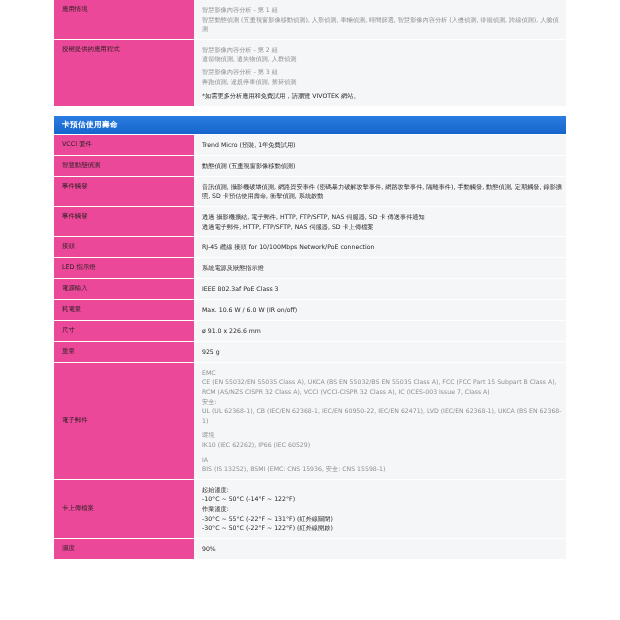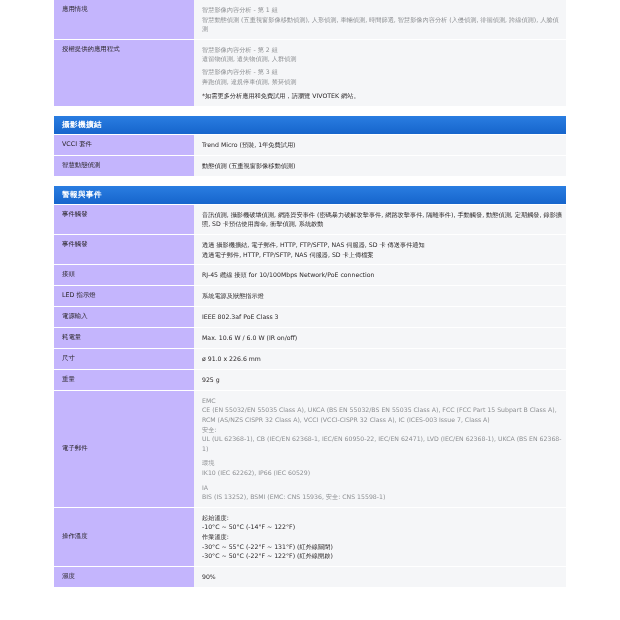--- a/index.html
+++ b/index.html
@@ -33,21 +33,21 @@
 
   td {
     vertical-align: top;
     padding: 5px 4px 5px 6px;
     font-size: 6.2px;
     line-height: 1.55;
     color: #231f20;
     border-bottom: 1px solid #ffffff;
   }
   td.label {
-    background: #c4b5fd;
+    background: #ec4899;
     color: #231f20;
     font-size: 6.4px;
     padding-left: 8px;
   }
   td.value {
     background: #f5f6f8;
     color: #231f20;
     font-size: 6.2px;
     padding-left: 8px;
   }
@@ -101,39 +101,38 @@
           <div class="sub">遺留物偵測, 遺失物偵測, 人群偵測</div>
           <span class="gap-before"></span>
           <div class="sub">智慧影像內容分析 - 第 3 組</div>
           <div class="sub">奔跑偵測, 違規停車偵測, 禁菸偵測</div>
           <div class="note">*如需更多分析應用和免費試用，請瀏覽 VIVOTEK 網站。</div>
         </td>
       </tr>
     </tbody>
   </table>
 
-  <div class="section-bar">攝影機擴結</div>
+  <div class="section-bar">卡預估使用壽命</div>
   <table class="spec">
     <colgroup>
         <col class="c1">
         <col class="c2">
       </colgroup>
     <tbody>
       <tr>
         <td class="label">VCCI 套件</td>
         <td class="value">Trend Micro (預裝, 1年免費試用)</td>
       </tr>
       <tr>
         <td class="label">智慧動態偵測</td>
         <td class="value">動態偵測 (五重視窗影像移動偵測)</td>
       </tr>
     </tbody>
   </table>
 
-  <div class="section-bar">警報與事件</div>
   <table class="spec">
     <colgroup>
         <col class="c1">
         <col class="c2">
       </colgroup>
     <tbody>
       <tr>
         <td class="label">事件觸發</td>
         <td class="value">音訊偵測, 攝影機破壞偵測, 網路資安事件 (密碼暴力破解攻擊事件, 網路攻擊事件, 隔離事件), 手動觸發, 動態偵測, 定期觸發, 錄影擴照, SD 卡預估使用壽命, 衝擊偵測, 系統啟動</td>
       </tr>
@@ -190,21 +189,21 @@
             <div>環境</div>
             <div>IK10 (IEC 62262), IP66 (IEC 60529)</div>
           </div>
           <div style="margin-top:5px">
             <div>IA</div>
             <div>BIS (IS 13252), BSMI (EMC: CNS 15936, 安全: CNS 15598-1)</div>
           </div>
         </td>
       </tr>
       <tr>
-        <td class="label" style="vertical-align:middle">操作溫度</td>
+        <td class="label" style="vertical-align:middle">卡上傳檔案</td>
         <td class="value" style="white-space:pre-line">起始溫度:
 -10°C ~ 50°C (-14°F ~ 122°F)
 作業溫度:
 -30°C ~ 55°C (-22°F ~ 131°F) (紅外線關閉)
 -30°C ~ 50°C (-22°F ~ 122°F) (紅外線開啟)</td>
       </tr>
       <tr>
         <td class="label">濕度</td>
         <td class="value">90%</td>
       </tr>

